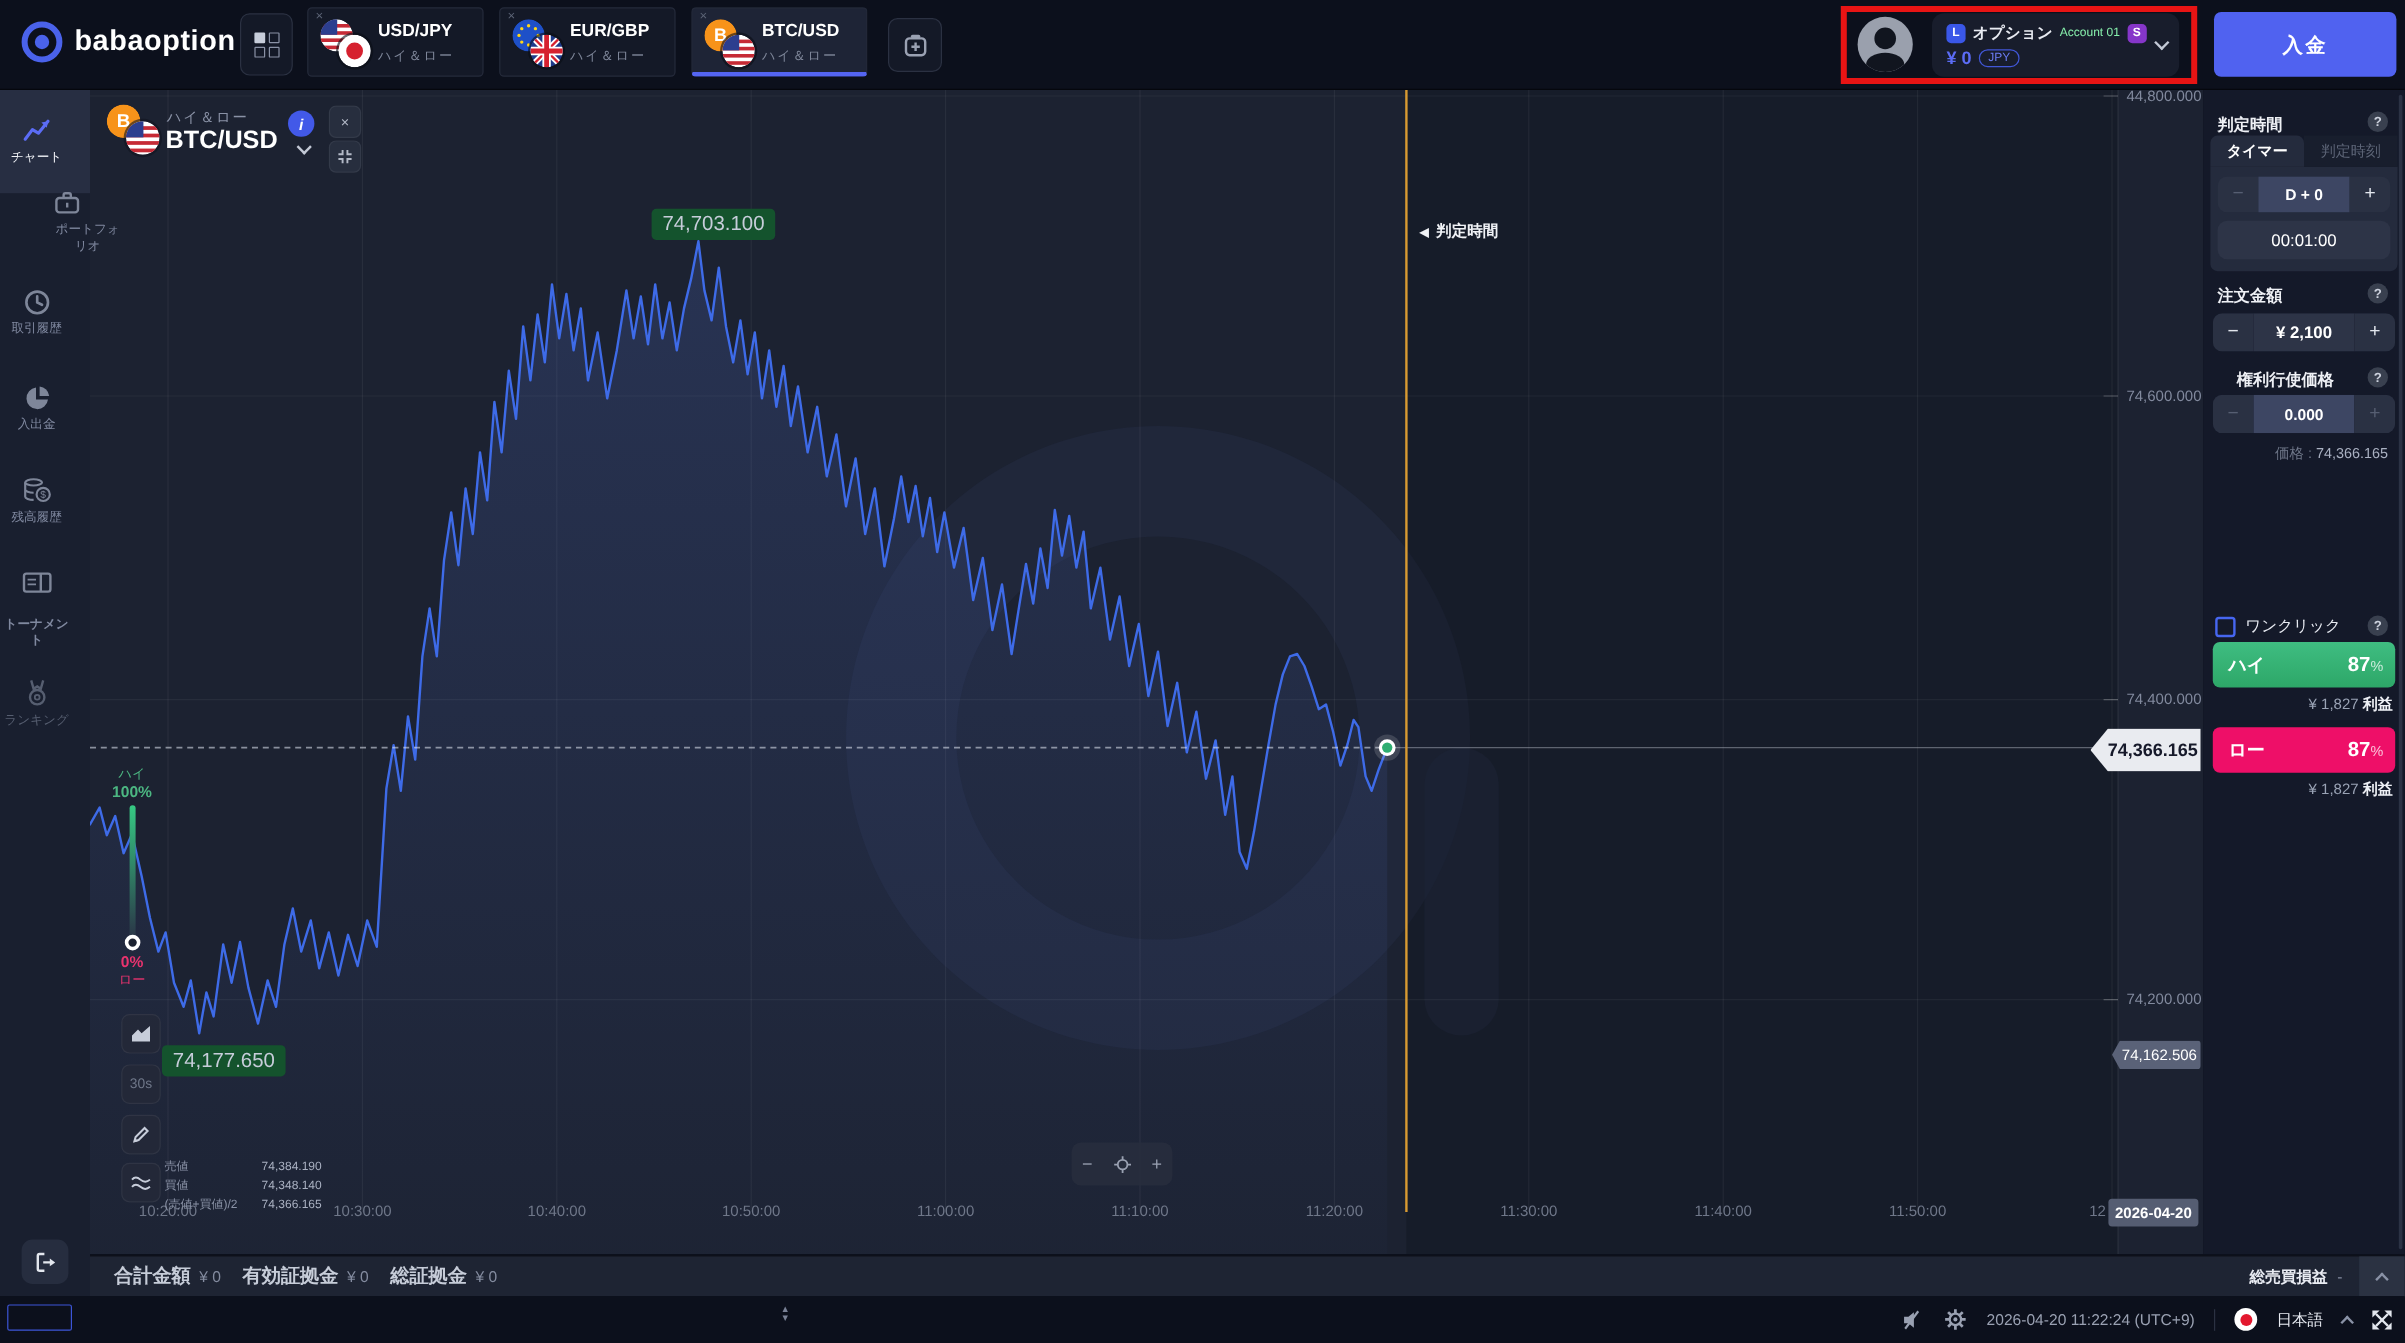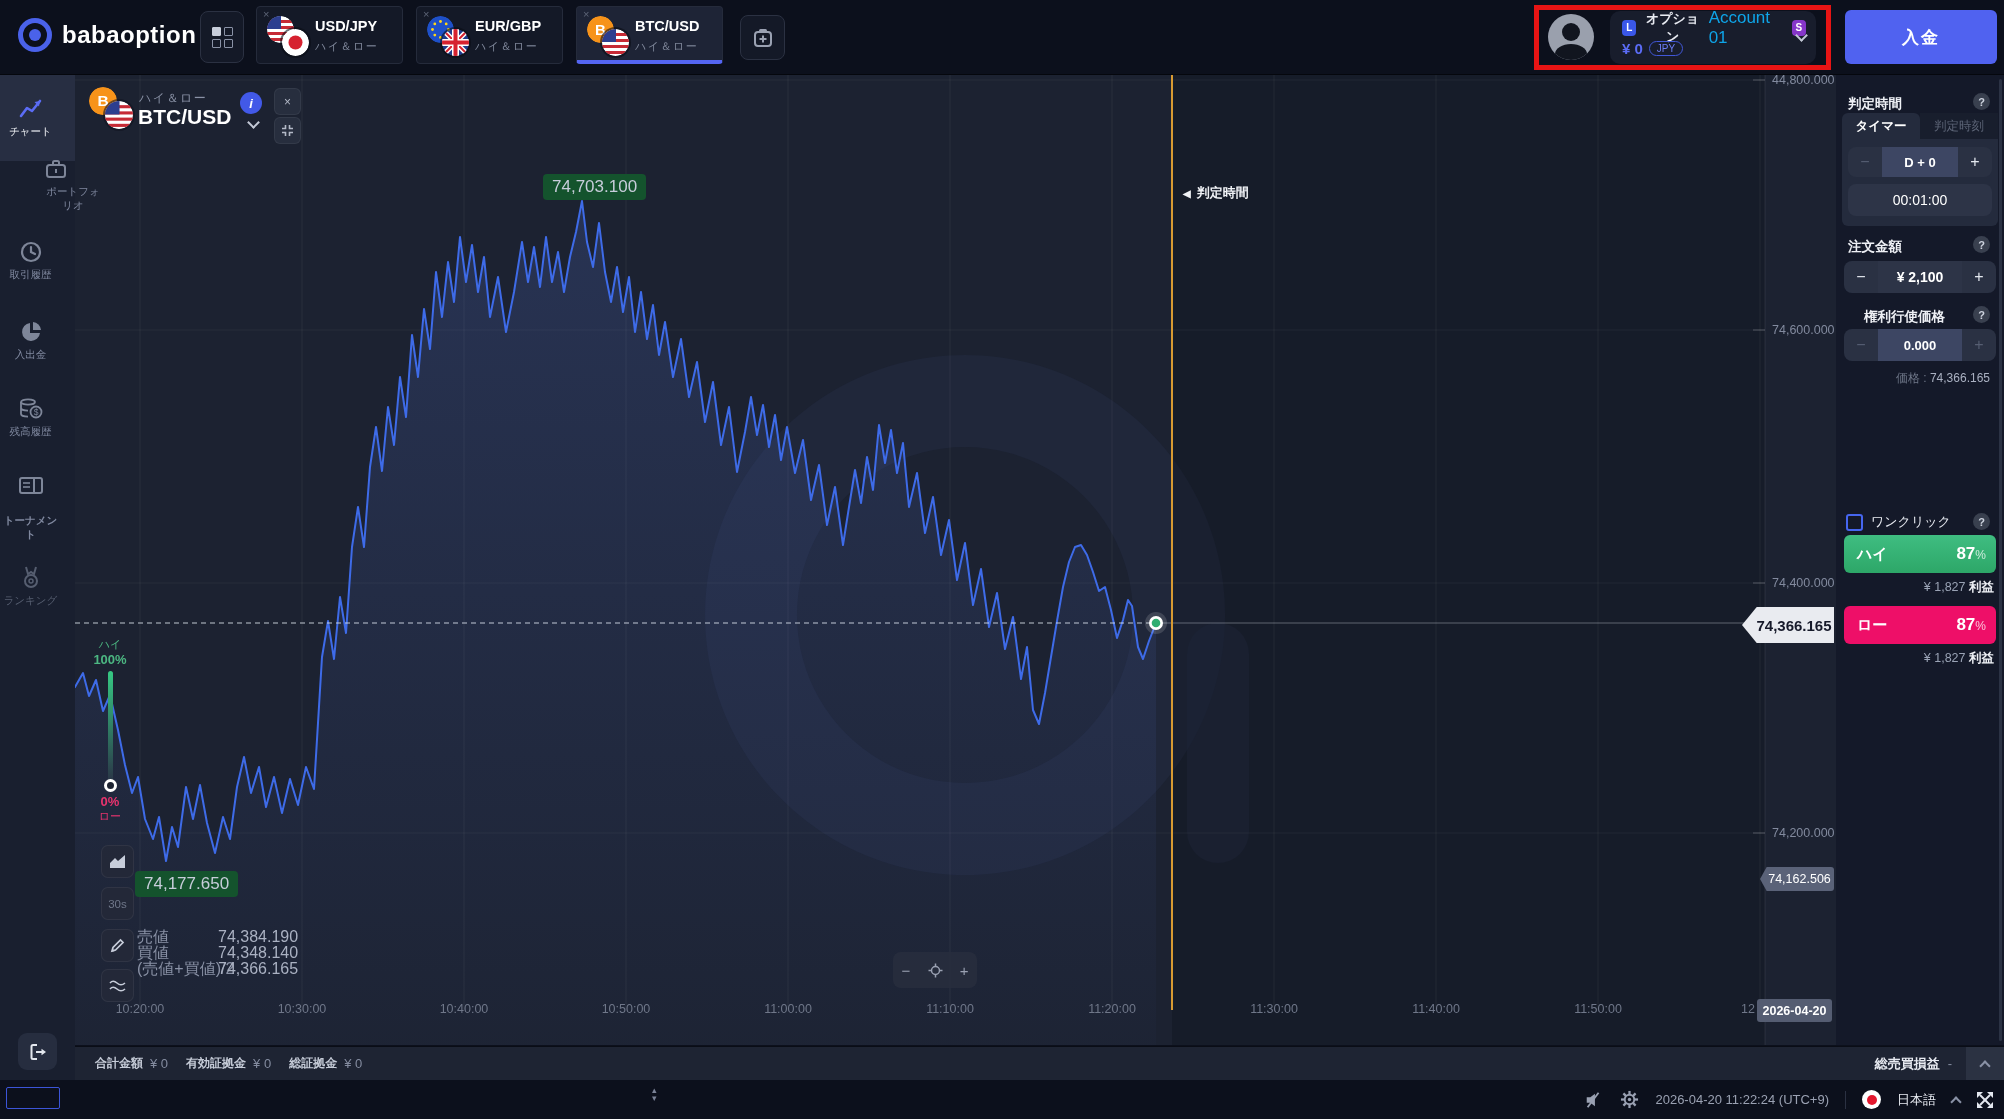--- a/index.html
+++ b/index.html
@@ -30,21 +30,21 @@
   .annotation-box { position:absolute; left:1534px; top:5px; width:297px; height:65px; border:5px solid #e81414; z-index:60; pointer-events:none; }
   .avatar { position:absolute; left:1548px; top:14px; width:46px; height:46px; border-radius:50%; background:#9aa0ad; overflow:hidden; }
   .avatar .head { position:absolute; left:14px; top:9px; width:18px; height:18px; border-radius:50%; background:#11151f; }
   .avatar .bodyp { position:absolute; left:7px; top:30px; width:32px; height:20px; border-radius:50% 50% 0 0; background:#11151f; }
   .acct { position:absolute; left:1610px; top:11px; width:206px; height:53px; background:#181d2c; border-radius:10px; padding:7px 10px 0 12px; }
   .acct-row { display:flex; align-items:center; gap:6px; height:19px; }
   .badge { display:inline-flex; align-items:center; justify-content:center; width:16px; height:16px; border-radius:4px; font-size:10px; font-weight:bold; color:#fff; }
   .badge.l { background:#3a57e8; }
   .badge.s { background:#8636c9; }
   .acct-type { font-size:13px; font-weight:bold; color:#e8ebf2;text-align:center; }
-  .acct-name { font-size:17px; color:#0ea5e9; }
+  .acct-name { font-size:10px; color:#86efac; }
   .acct-bal { font-size:15px; font-weight:bold; color:#5b6cf5; }
   .jpy-pill { font-size:10px; color:#6b7cf5; border:1.5px solid #4157d8; border-radius:9px; padding:0 7px; line-height:13px; }
   .chev { width:9px; height:9px; border-right:2px solid #c3c9d6; border-bottom:2px solid #c3c9d6; transform:rotate(45deg); }
   .acct-chev { position:absolute; right:-28px; top:22px; }
   .deposit { position:absolute; left:1845px; top:10px; width:152px; height:54px; background:#5062f0; border-radius:6px; display:flex; align-items:center; justify-content:center; font-size:17px; font-weight:bold; letter-spacing:2px; }
 
   
   .sidebar { position:absolute; left:0; top:75px; width:75px; height:1005px; background:#191f2f; z-index:15; }
   .side-item { position:absolute; left:0; width:61px; text-align:center; color:#8089a0; font-size:10.5px; line-height:14px; }
   .side-item svg { display:block; margin:0 auto 3px; }
@@ -70,21 +70,21 @@
   .decision-lbl .tri { font-size:10px; margin-right:6px; }
   .gauge { width:40px; text-align:center; }
   .gauge .hi-t { color:#4cb782; font-size:11px; }
   .gauge .hi-p { color:#4cb782; font-size:13px; font-weight:bold; }
   .gauge-bar { width:5px; height:112px; margin:4px auto 0; border-radius:3px; background:linear-gradient(#36c983,#2a3346); }
   .gauge-dot { width:13px; height:13px; border:3.5px solid #fff; border-radius:50%; background:#1c2231; margin:-4px auto 2px; }
   .gauge .lo-p { color:#e8336e; font-size:13px; font-weight:bold; }
   .gauge .lo-t { color:#e8336e; font-size:11px; }
   .tool-btn { position:absolute; left:0; width:33px; height:33px; background:rgba(35,41,56,.9); border:1px solid rgba(255,255,255,.06); border-radius:7px; display:flex; align-items:center; justify-content:center; color:#aab1c2; font-size:11.5px; }
   .tool-btn.dim { color:#6f7789; }
-  .quote { font-size:16px; line-height:16px; color:#8a92a6; white-space:nowrap; }
+  .quote { font-size:10px; line-height:16px; color:#8a92a6; white-space:nowrap;margin-top:36px; }
   .quote b { font-weight:normal; color:#aab1c2; position:absolute; left:81px; }
   .quote div { position:relative; }
   .zoomctl { width:84px; height:36px; background:rgba(40,46,62,.88); border-radius:8px; display:flex; align-items:center; justify-content:space-around; color:#9aa1b2; font-size:15px; }
   .price-tag { left:1667px; top:532px; width:92px; height:36px; background:#e9ebf0; color:#16192a; font-size:15px; font-weight:bold; display:flex; align-items:center; justify-content:center; padding-left:12px; clip-path:polygon(0 50%,16% 0,100% 0,100% 100%,16% 100%); z-index:6; }
   .last-badge { left:1685px; top:792px; width:74px; height:24px; background:#5a6278; color:#fff; font-size:12.5px; display:flex; align-items:center; justify-content:center; padding-left:5px; border-radius:3px; clip-path:polygon(0 50%,9% 0,100% 0,100% 100%,9% 100%); }
   .ytick { position:absolute; left:1697px; transform:translateY(-50%); font-size:12.5px; color:#828a9e; }
   .xtick { position:absolute; transform:translateX(-50%); top:927px; font-size:12.5px; color:#6f7789; }
   .date-badge { left:1682px; top:924px; width:75px; height:23px; background:#555d72; border-radius:3px; color:#fff; font-size:12.5px; font-weight:bold; display:flex; align-items:center; justify-content:center; z-index:6; }
 
   
@@ -114,21 +114,21 @@
   .trade-btn .tp small { font-size:12px; font-weight:normal; opacity:.75; }
   .hi-btn { top:535px; background:linear-gradient(#3fbd81,#2da768); }
   .lo-btn { top:606px; background:#ee0f68; }
   .profit-row { position:absolute; right:10px; font-size:12.5px; color:#9aa3b5; }
   .profit-row b { color:#eef0f5; font-weight:bold; }
   .panel-scroll { position:absolute; right:2px; top:4px; width:3px; height:962px; background:#2b3244; border-radius:2px; }
 
   
   .footer { position:absolute; left:75px; top:1046px; width:1929px; height:34px; background:#1e2433; border-top:1px solid #0a0d16; display:flex; align-items:center; z-index:12; }
   .f-pair { display:flex; align-items:center; gap:7px; margin-right:18px; }
-  .f-pair .fl { font-size:12px; font-weight:bold; color:#c6ccd8; }
+  .f-pair .fl { font-size:16px; font-weight:bold; color:#c6ccd8; }
   .f-pair .fv { font-size:13px; color:#848ca0; }
   .f-right { position:absolute; right:52px; display:flex; align-items:center; gap:8px; }
   .f-right .fl { font-size:13px; font-weight:bold; color:#e8ebf2; }
   .f-right .fv { font-size:13px; color:#848ca0; }
   .f-chevbox { position:absolute; right:0; top:0; width:38px; height:34px; background:#2b3242; display:flex; align-items:center; justify-content:center; }
   .statusbar { position:absolute; left:0; top:1080px; width:2004px; height:39px; background:#0c101c; z-index:12; }
   .sb-box { position:absolute; left:6px; top:7px; width:54px; height:22px; border:1px solid #3c55d8; border-radius:2px; }
   .sb-scroll { position:absolute; left:652px; top:6px; color:#7a8296; font-size:9px; line-height:8px; text-align:center; }
   .sb-right { position:absolute; right:10px; top:0; height:39px; display:flex; align-items:center; gap:16px; }
   .sb-time { font-size:13px; color:#9aa1b2; }

